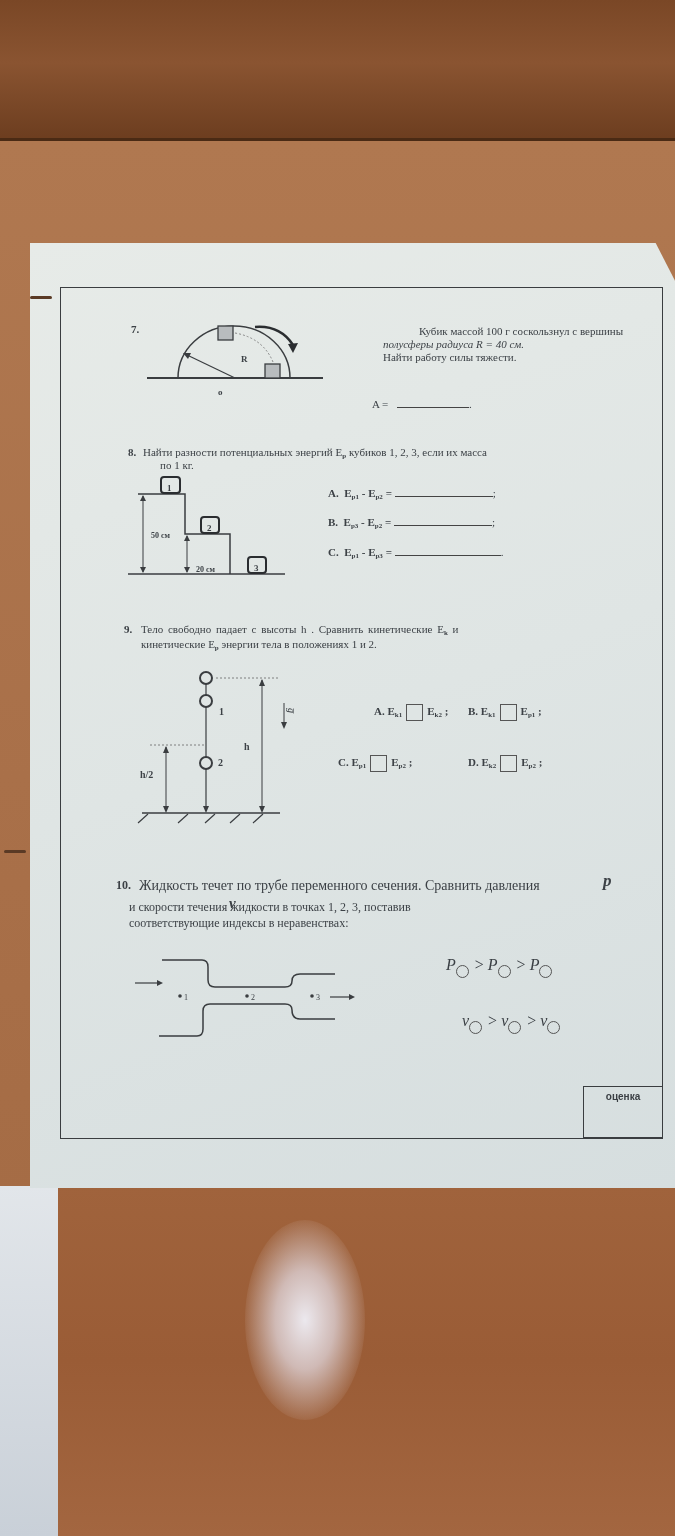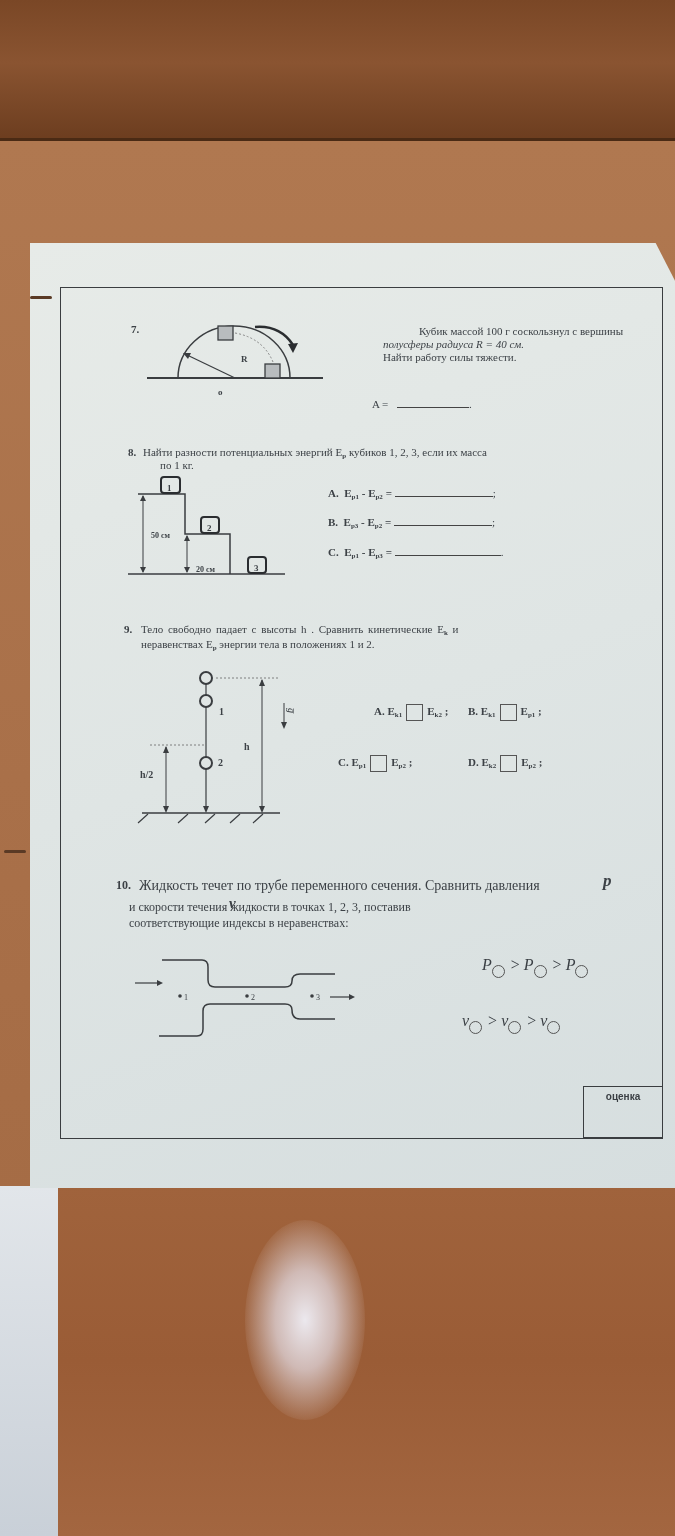--- a/index.html
+++ b/index.html
@@ -132,21 +132,21 @@
 <div class="txt b" style="left:328px;top:545px;">
   <span>C.</span>&nbsp; <span>E</span><span class="sub">p1</span> <span>-</span> <span>E</span><span class="sub">p3</span> <span>=</span>
   <span class="blank" style="width:106px;"></span><span style="font-weight:normal">.</span>
 </div>
 
 <div class="txt num" style="left:124px;top:623px;">9.</div>
 <div class="txt" style="left:141px;top:623px;word-spacing:2px;">
   <span>Тело  свободно  падает  с  высоты   h .  Сравнить  кинетические  E</span><span class="sub b">k</span><span>  и</span>
 </div>
 <div class="txt" style="left:141px;top:638px;">
-  <span>неравенствах E</span><span class="sub b">p</span><span>  энергии тела в положениях  1  и  2.</span>
+  <span>кинетические E</span><span class="sub b">p</span><span>  энергии тела в положениях  1  и  2.</span>
 </div>
 
 <svg style="left:130px;top:668px;" width="160" height="165">
   <line x1="12" y1="145" x2="150" y2="145" stroke="#3a3d40" stroke-width="1.5"></line>
   <g stroke="#3a3d40" stroke-width="1.2">
     <line x1="18" y1="146" x2="8" y2="155"></line>
       <line x1="58" y1="146" x2="48" y2="155"></line>
     <line x1="85" y1="146" x2="75" y2="155"></line>
       <line x1="110" y1="146" x2="100" y2="155"></line>
     <line x1="133" y1="146" x2="123" y2="155"></line>
@@ -205,21 +205,21 @@
   <line x1="200" y1="42" x2="222" y2="42" stroke="#3a3d40" stroke-width="1.2"></line>
   <polygon points="219,39 225,42 219,45" fill="#3a3d40"></polygon>
   <circle cx="50" cy="41" r="1.8" fill="#3a3d40"></circle>
   <circle cx="117" cy="41" r="1.8" fill="#3a3d40"></circle>
   <circle cx="182" cy="41" r="1.8" fill="#3a3d40"></circle>
 </svg>
 <div class="txt" style="left:184px;top:991px;font-size:8px;">1</div>
 <div class="txt" style="left:251px;top:991px;font-size:8px;">2</div>
 <div class="txt" style="left:316px;top:991px;font-size:8px;">3</div>
 
-<div class="ineq" style="left:482px;top:956px;">
+<div class="ineq" style="left:446px;top:956px;">
   <span>P</span><span class="c"></span><span class="gt">&gt;</span><span>P</span><span class="c"></span><span class="gt">&gt;</span><span>P</span><span class="c"></span>
 </div>
 <div class="ineq" style="left:462px;top:1012px;">
   <span>v</span><span class="c"></span><span class="gt">&gt;</span><span>v</span><span class="c"></span><span class="gt">&gt;</span><span>v</span><span class="c"></span>
 </div>
 
 <div class="ocenka">
   <span>оценка</span>
 </div>
 

